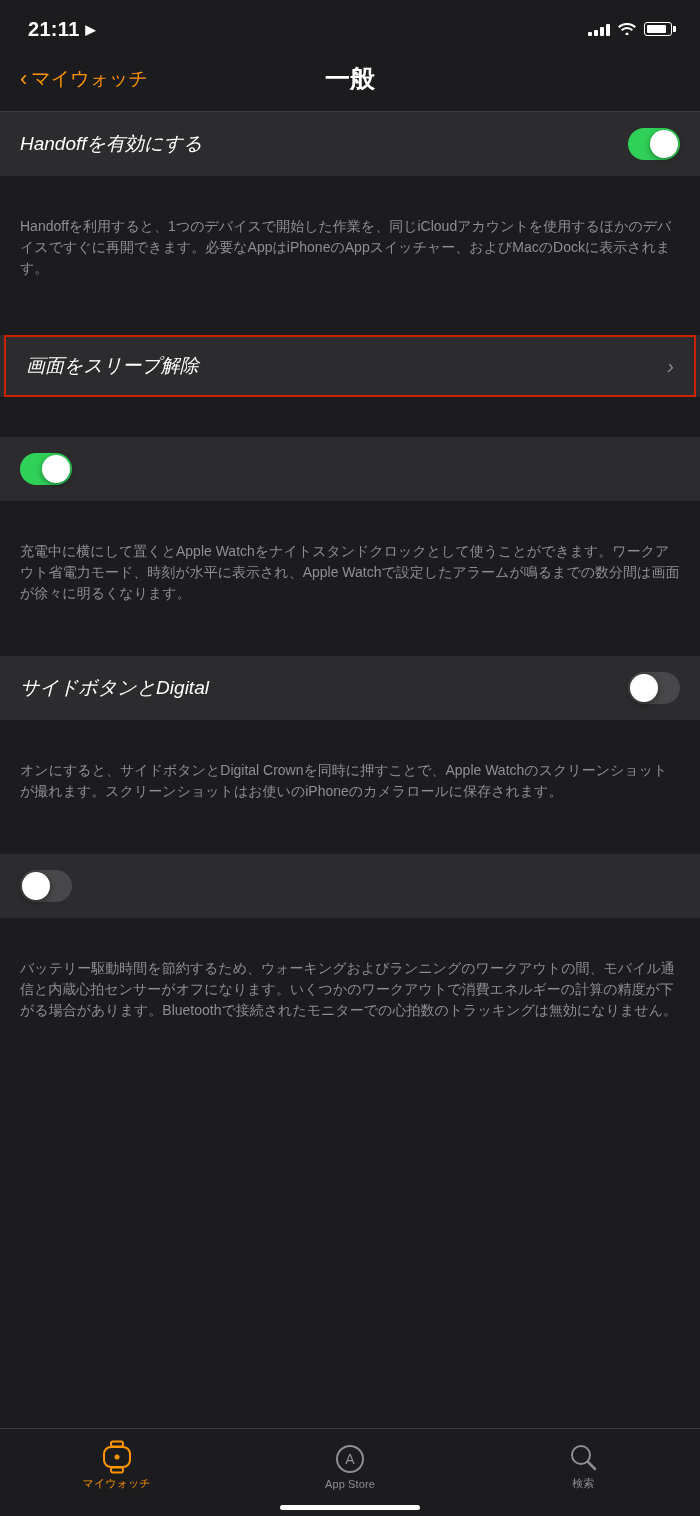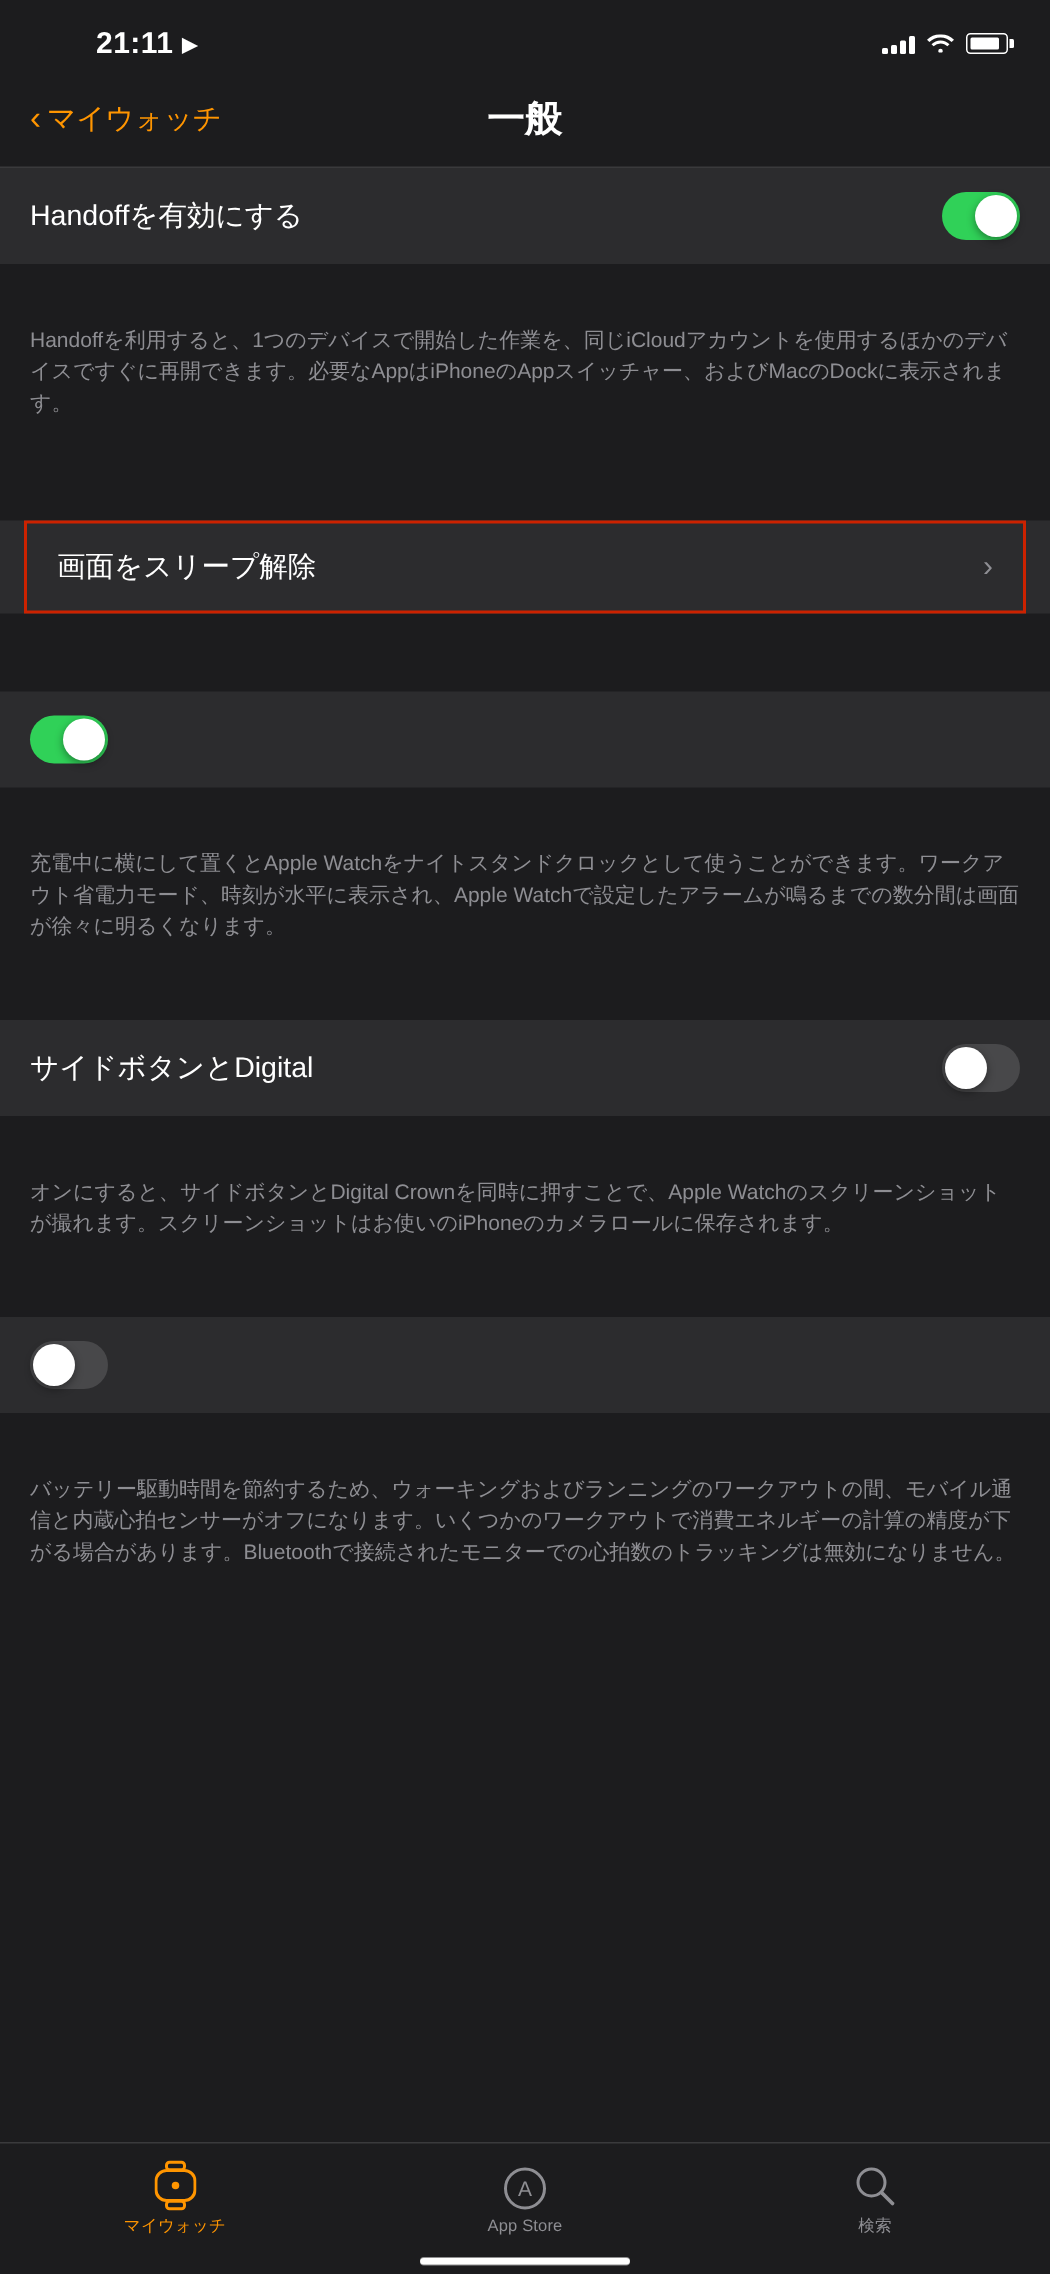--- a/index.html
+++ b/index.html
@@ -20,21 +20,20 @@
       padding: 14px 28px 10px 28px;
       height: 54px;
     }
     .status-time {
       font-size: 20px;
       font-weight: 600;
       letter-spacing: 0.3px;
       display: flex;
       align-items: center;
       gap: 6px;
-      margin-left: 36px;
     }
     .status-icons {
       display: flex;
       align-items: center;
       gap: 8px;
     }
     .signal-bars {
       display: flex;
       align-items: flex-end;
       gap: 2px;
@@ -120,21 +119,21 @@
     .setting-row {
       display: flex;
       align-items: center;
       justify-content: space-between;
       padding: 16px 20px;
       background: #2c2c2e;
     }
 
     .setting-row.highlighted {
       border: 2.5px solid #cc2200;
-      margin: 16px;
+      margin: 4px;
       align-items: center;
     }
 
     .setting-label {
       font-size: 19px;
       color: #ffffff;
       font-weight: 400;
     }
 
     .setting-description {
@@ -237,20 +236,21 @@
       background: #ffffff;
       border-radius: 3px;
     }
 
     .content-area {
       padding-bottom: 100px;
     }
 
     .section-block {
       background: #2c2c2e;
+      font-style: italic;
     }
   </style>
 </head>
 <body>
 
 <div class="status-bar">
   <div class="status-time">
     <span>21:11</span>
     <span style="font-size:13px;">▶</span>
   </div>

